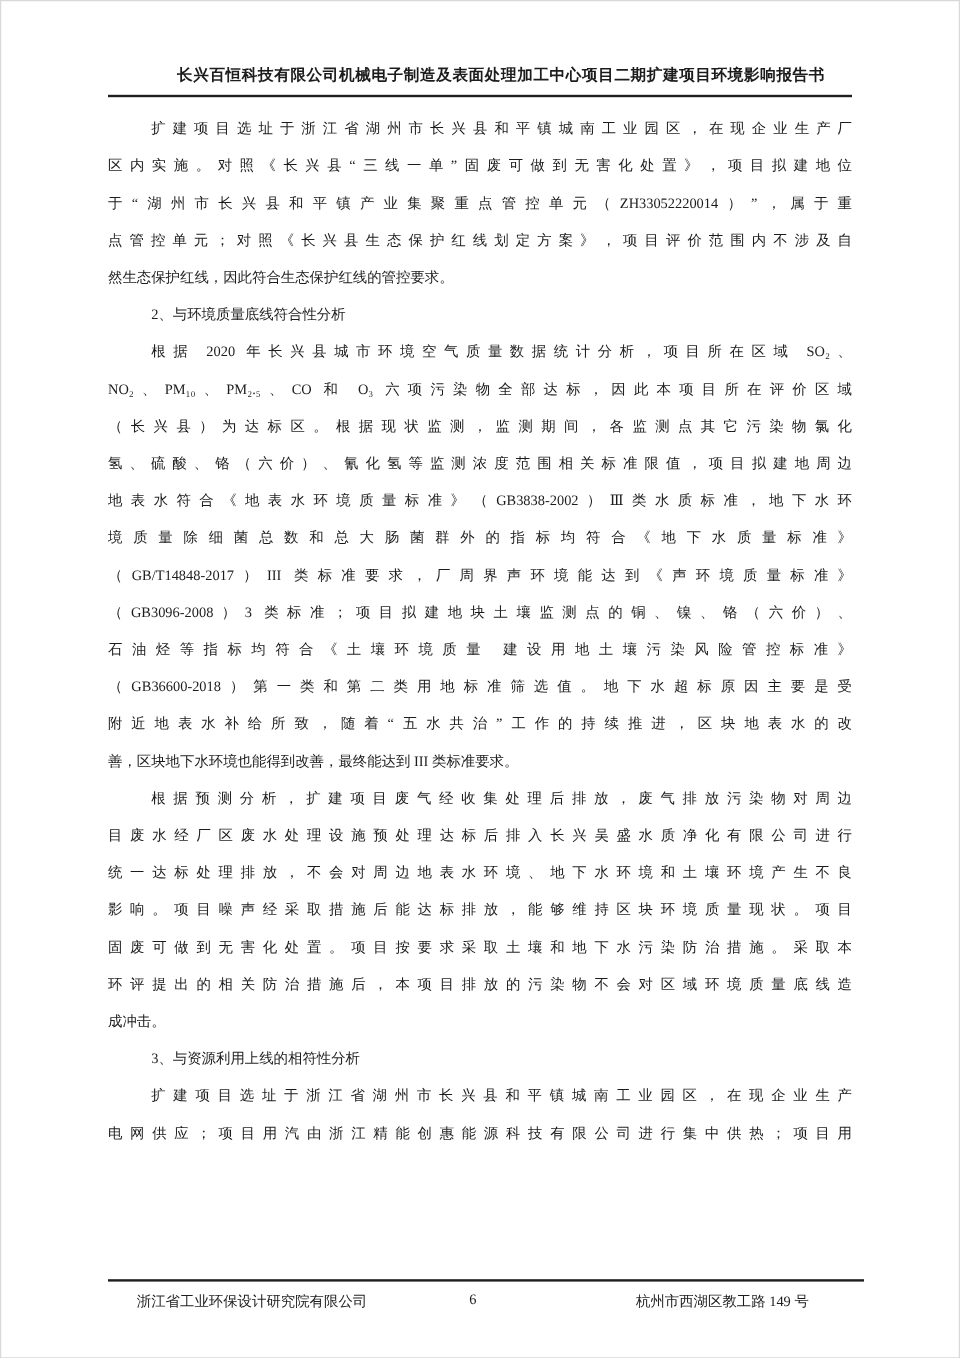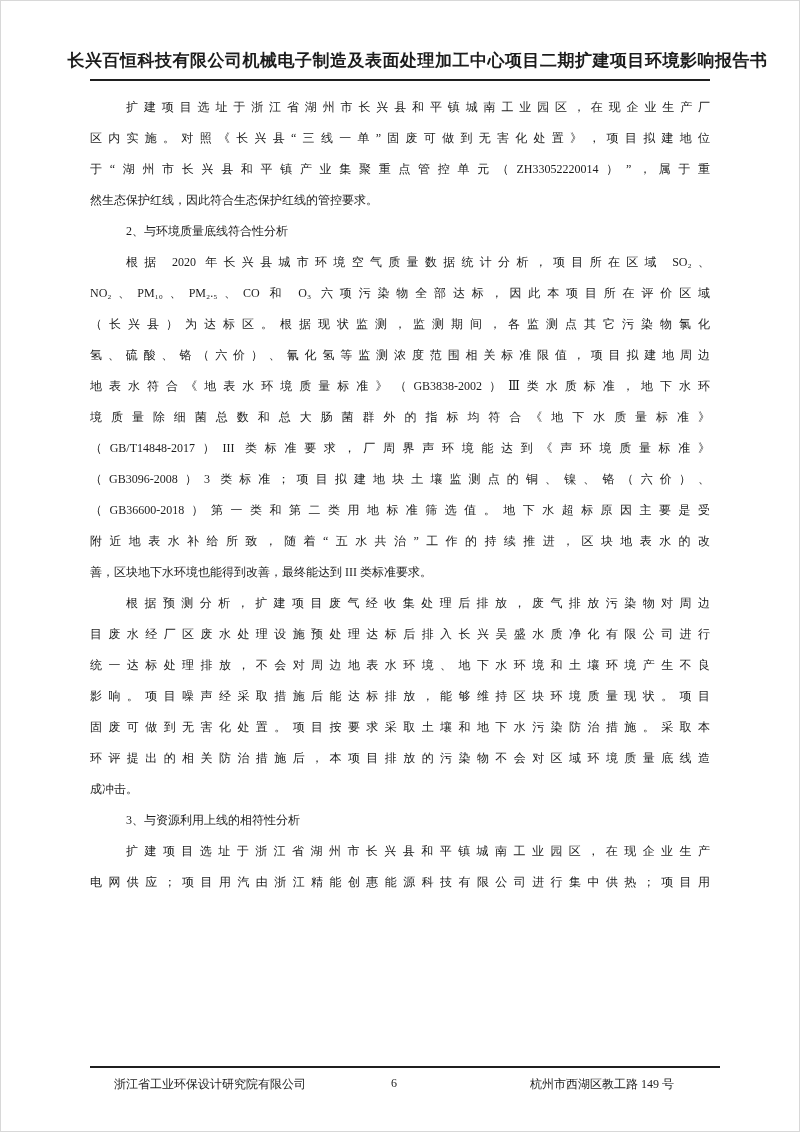--- a/index.html
+++ b/index.html
@@ -21,21 +21,21 @@
     top: 0;
     height: 81px;
     box-sizing: border-box;
     border-bottom: 2px solid #1f1f1f;
     display: flex;
     align-items: flex-end;
     justify-content: center;
     padding-bottom: 7px;
   }
   .header-title {
-    font-size: 17px;
+    font-size: 13px;
     font-weight: bold;
     letter-spacing: 0.5px;
     white-space: nowrap;
     margin-left: 35px;
   }
   .document-body {
     position: absolute;
     left: 90px;
     right: 90px;
     top: 92px;
@@ -82,30 +82,32 @@
 <div class="page">
 
   <div class="page-header">
     <div class="header-title">长兴百恒科技有限公司机械电子制造及表面处理加工中心项目二期扩建项目环境影响报告书</div>
   </div>
 
   <div class="document-body">
       <div class="line indent justify">扩建项目选址于浙江省湖州市长兴县和平镇城南工业园区，在现企业生产厂</div>
       <div class="line justify">区内实施。对照《长兴县“三线一单”固废可做到无害化处置》，项目拟建地位</div>
       <div class="line justify">于“湖州市长兴县和平镇产业集聚重点管控单元（ZH33052220014）”，属于重</div>
+      <div class="line justify">点管控单元；对照《长兴县生态保护红线划定方案》，项目评价范围内不涉及自</div>
       <div class="line">然生态保护红线，因此符合生态保护红线的管控要求。</div>
       <div class="line indent">2、与环境质量底线符合性分析</div>
       <div class="line indent justify">根据 2020 年长兴县城市环境空气质量数据统计分析，项目所在区域 SO₂、</div>
       <div class="line justify">NO₂、PM₁₀、PM₂.₅、CO 和 O₃ 六项污染物全部达标，因此本项目所在评价区域</div>
       <div class="line justify">（长兴县）为达标区。根据现状监测，监测期间，各监测点其它污染物氯化</div>
       <div class="line justify">氢、硫酸、铬（六价）、氰化氢等监测浓度范围相关标准限值，项目拟建地周边</div>
       <div class="line justify">地表水符合《地表水环境质量标准》（GB3838-2002）Ⅲ类水质标准，地下水环</div>
       <div class="line justify">境质量除细菌总数和总大肠菌群外的指标均符合《地下水质量标准》</div>
       <div class="line justify">（GB/T14848-2017）III 类标准要求，厂周界声环境能达到《声环境质量标准》</div>
       <div class="line justify">（GB3096-2008）3 类标准；项目拟建地块土壤监测点的铜、镍、铬（六价）、</div>
+      <div class="line justify">石油烃等指标均符合《土壤环境质量  建设用地土壤污染风险管控标准》</div>
       <div class="line justify">（GB36600-2018）第一类和第二类用地标准筛选值。地下水超标原因主要是受</div>
       <div class="line justify">附近地表水补给所致，随着“五水共治”工作的持续推进，区块地表水的改</div>
       <div class="line">善，区块地下水环境也能得到改善，最终能达到 III 类标准要求。</div>
       <div class="line indent justify">根据预测分析，扩建项目废气经收集处理后排放，废气排放污染物对周边</div>
       <div class="line justify">目废水经厂区废水处理设施预处理达标后排入长兴吴盛水质净化有限公司进行</div>
       <div class="line justify">统一达标处理排放，不会对周边地表水环境、地下水环境和土壤环境产生不良</div>
       <div class="line justify">影响。项目噪声经采取措施后能达标排放，能够维持区块环境质量现状。项目</div>
       <div class="line justify">固废可做到无害化处置。项目按要求采取土壤和地下水污染防治措施。采取本</div>
       <div class="line justify">环评提出的相关防治措施后，本项目排放的污染物不会对区域环境质量底线造</div>
       <div class="line">成冲击。</div>

